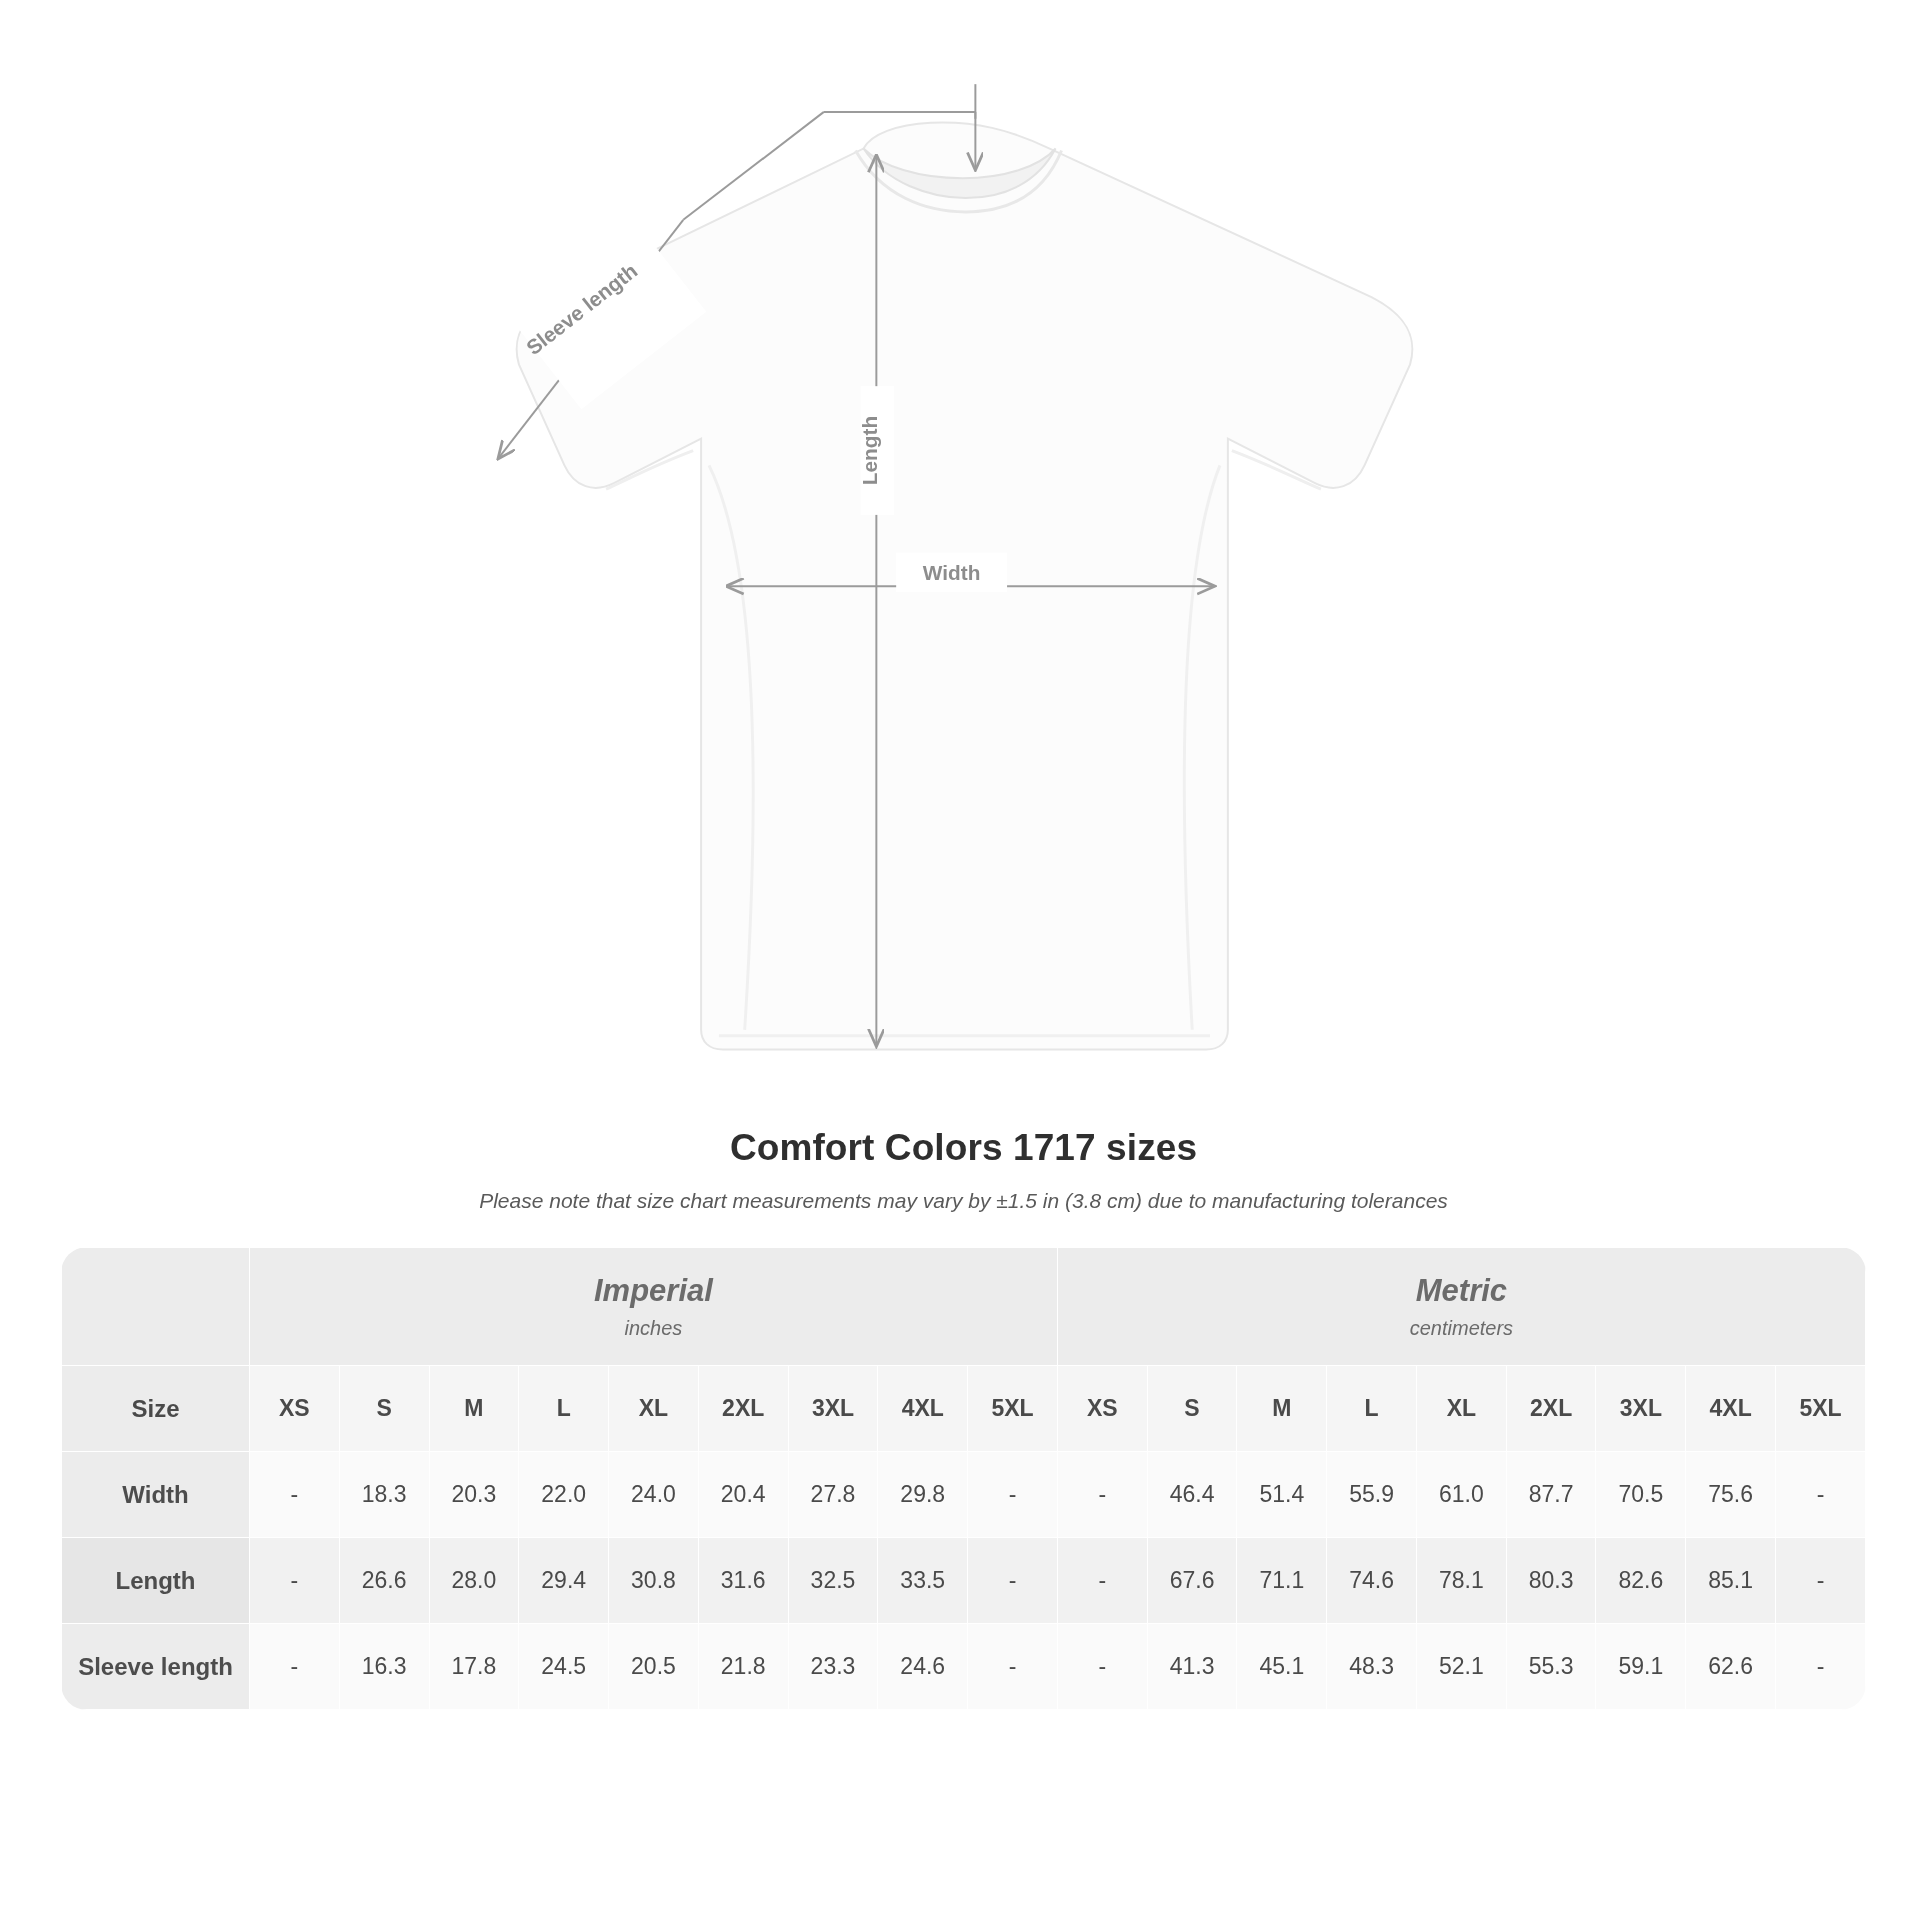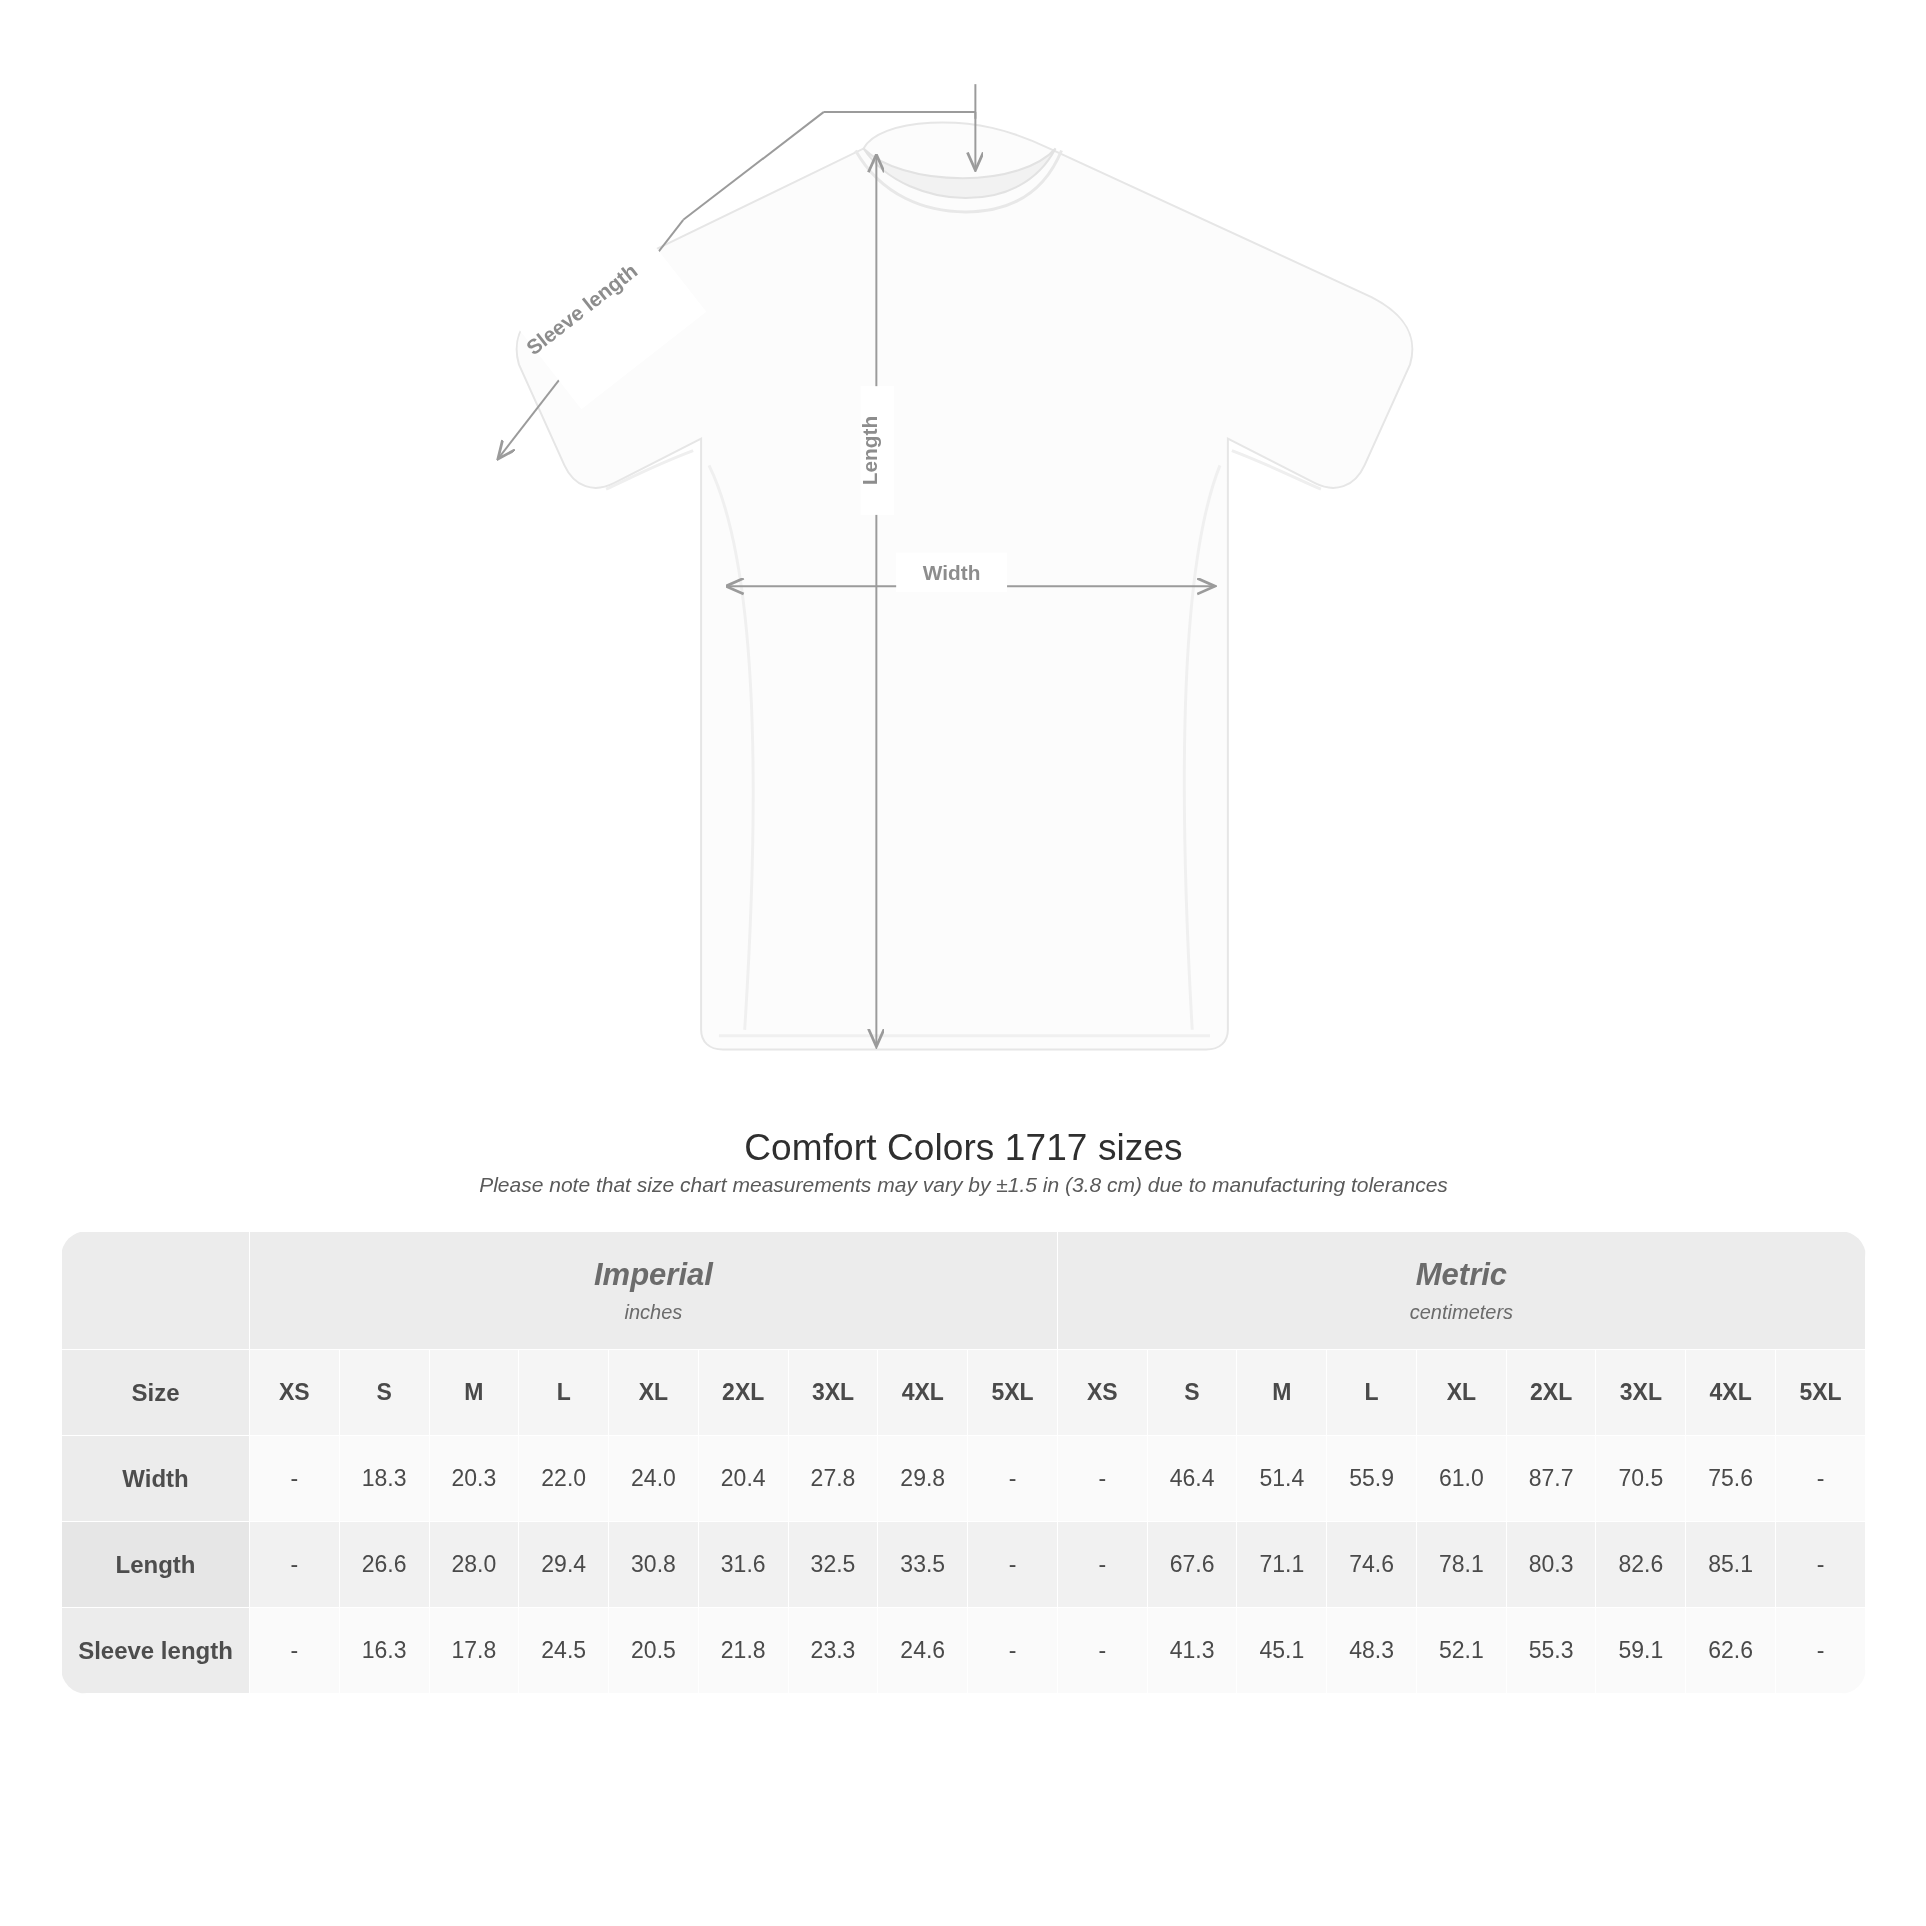--- a/index.html
+++ b/index.html
@@ -34,29 +34,29 @@
     left: 0;
   }
 
   
   .title-block {
     text-align: center;
     margin-top: 18px;
   }
   .chart-title {
     font-size: 37px;
-    font-weight: normal;
+    font-weight: bold;
     color: #2f2f2f;
     letter-spacing: 0.1px;
   }
   .chart-note {
     font-size: 21px;
     font-style: italic;
     color: #5a5a5a;
-    margin-top: 4px;
+    margin-top: 20px;
   }
 
   
   .table-wrap {
     margin: 34px 61px 0 61px;
     border-radius: 26px;
     overflow: hidden;
     background: #ffffff;
   }
   table.size-table {

